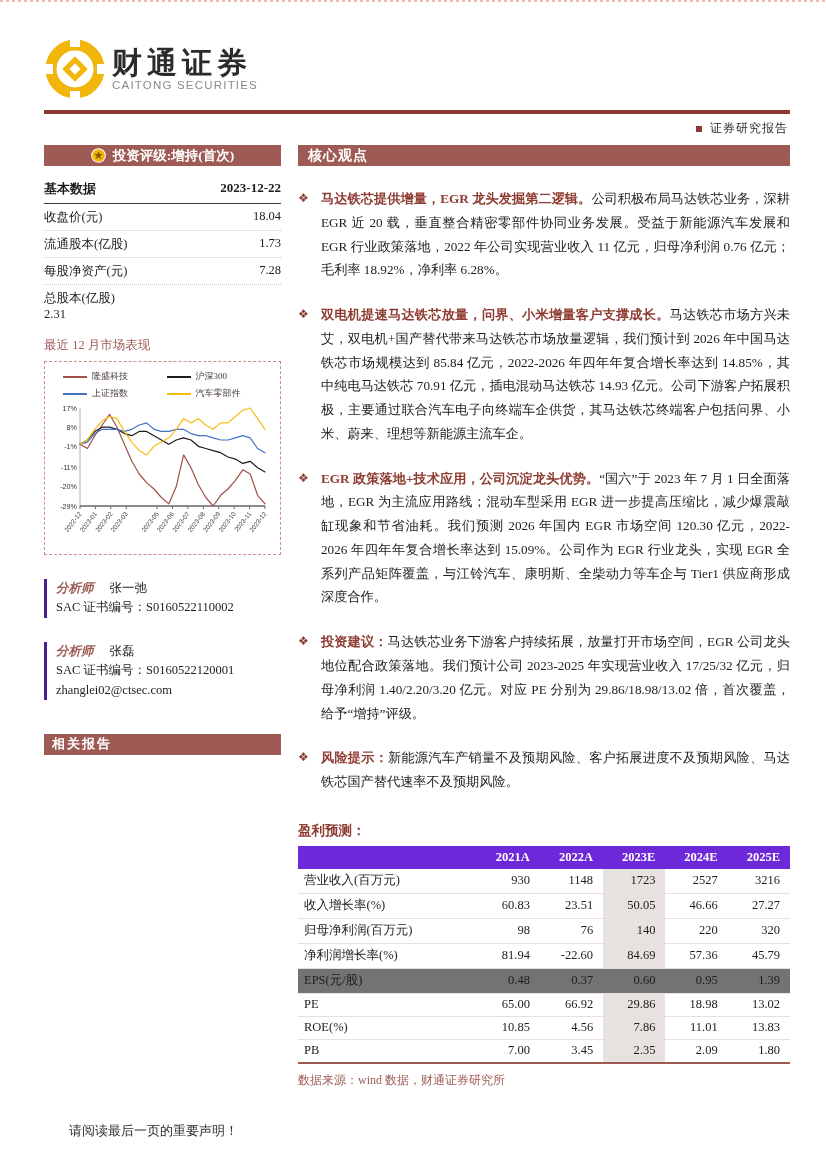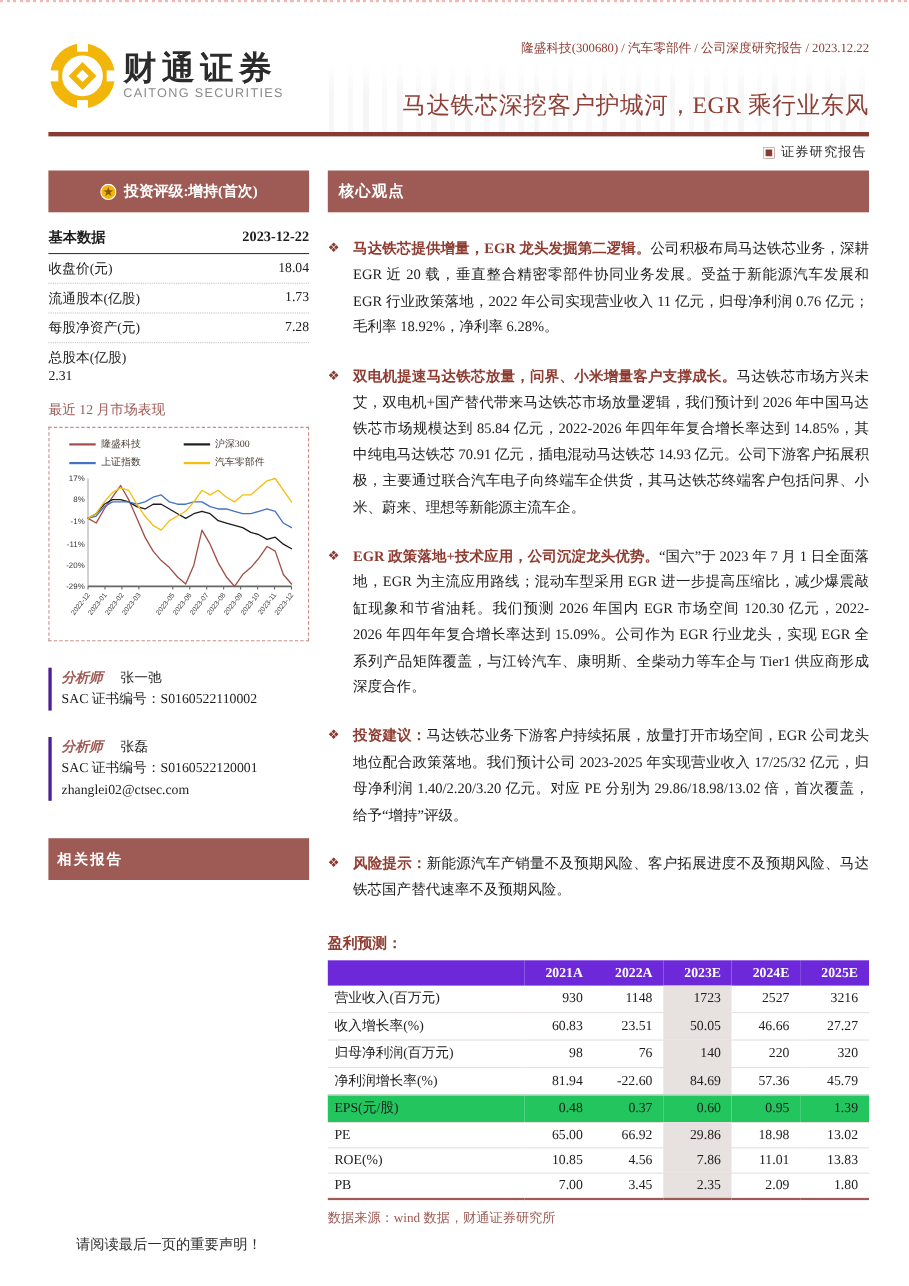--- a/index.html
+++ b/index.html
@@ -28,21 +28,21 @@
   .header-rule { height:4px; background:#8a3a30; margin:10px 36px 0 44px; }
   .report-tag-row { display:flex; justify-content:flex-end; align-items:center; gap:6px; margin:6px 38px 0 0;text-align:center; }
   .tag-square { width:10px; height:10px; background:#8a3a30; box-shadow:inset 0 0 0 2px #fff, inset 0 0 0 4px #8a3a30; }
   .report-tag { font-size:12px; color:#2c2c2c; letter-spacing:1px; }
 
   
   .content { display:flex; gap:17px; padding:8px 36px 0 44px; }
   .left-col { width:237px; flex:0 0 237px; }
   .right-col { flex:1; min-width:0; }
 
-  .banner { background:#9e5b55; color:#fff; height:38px; display:flex; align-items:center; font-weight:bold; }
+  .banner { background:#9e5b55; color:#fff; height:21px; display:flex; align-items:center; font-weight:bold; }
   .rating-banner { justify-content:center; gap:7px; font-size:13.5px; }
   .core-banner { padding-left:10px; font-size:14px; letter-spacing:1px; }
 
   
   .basic-head { display:flex; justify-content:space-between; font-weight:bold; font-size:13px;
     padding:14px 0 5px 0; border-bottom:1.5px solid #3a3a3a; }
   .bd-row { display:flex; justify-content:space-between; font-size:12.5px; padding:5px 0 4px 0;
     border-bottom:1px dotted #c9c2c0; }
   .bd-row:last-child { border-bottom:none;flex-direction:column; }
   .market-title { color:#9e5b55; font-size:12.5px; margin-top:11px; }
@@ -66,21 +66,21 @@
   .bullet-text { font-size:13.2px; line-height:1.8; text-align:justify; }
   .bullet-lead { color:#8e3b31; font-weight:bold; }
 
   
   .forecast-title { color:#8e3b31; font-weight:bold; font-size:13.5px; margin-top:28px; }
   table.forecast { width:100%; border-collapse:collapse; margin-top:6px; font-size:12.5px; }
   table.forecast th { background:#6d28d9; color:#fff; font-weight:bold; text-align:right; padding:4px 10px 4px 0; }
   table.forecast th:first-child { text-align:left; padding-left:6px; }
   table.forecast td { text-align:right; padding:3.5px 10px 3.5px 0; border-bottom:1px solid #e7e0de; }
   table.forecast td:first-child { text-align:left; padding-left:6px; font-family:"Liberation Serif",serif; }
-  table.forecast tr.row-shaded td { background:#22c55e; }
+  table.forecast tr.row-shaded td { background:#737373; }
   table.forecast td.col-highlight { background:#e7e1df; }
   table.forecast tr:last-child td { border-bottom:2px solid #9e5b55; }
   .source-note { color:#9e5b55; font-size:12px; margin-top:8px; }
 
   .footer-note { position:absolute; left:69px; top:1122px; font-size:13px; color:#2e2e2e; }
 
   svg text { font-family:"Liberation Sans","DejaVu Sans",sans-serif; }
 </style>
 </head>
 <body>
@@ -96,25 +96,20 @@
         <rect x="27" y="27" width="8" height="8" fill="#fff" transform="rotate(45 31 31)"></rect>
         <rect x="26" y="0" width="10" height="9" fill="#fff"></rect>
         <rect x="26" y="53" width="10" height="9" fill="#fff"></rect>
         <rect x="0" y="26" width="9" height="10" fill="#fff"></rect>
         <rect x="53" y="26" width="9" height="10" fill="#fff"></rect>
       </svg>
       <div>
         <div class="logo-cn">财通证券</div>
         <div class="logo-en">CAITONG SECURITIES</div>
       </div>
-    </div>
-    <div class="header-right">
-      <div class="skyline"></div>
-      <div class="meta-line">隆盛科技(300680) / 汽车零部件 / 公司深度研究报告 / 2023.12.22</div>
-      <div class="doc-title">马达铁芯深挖客户护城河，EGR 乘行业东风</div>
     </div>
   </div>
 </div>
 <div class="header-rule"></div>
 <div class="report-tag-row">
   <span class="tag-square"></span>
   <span class="report-tag">证券研究报告</span>
 </div>
 
 <div class="content">

